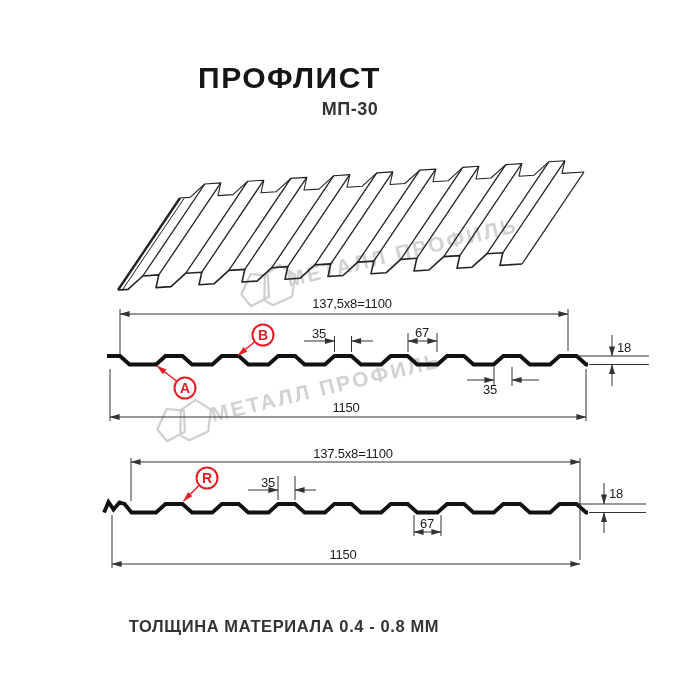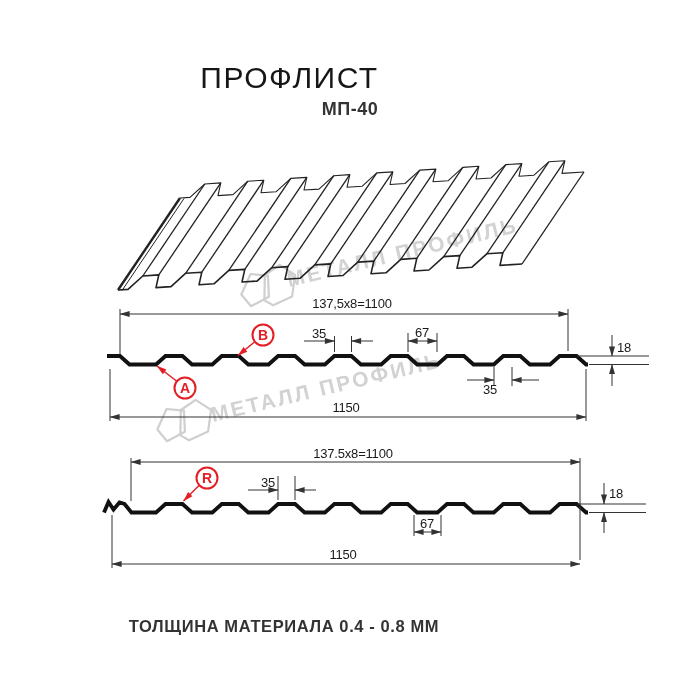--- a/index.html
+++ b/index.html
@@ -1,36 +1,36 @@
 <!DOCTYPE html>
 <html><head>
 <meta charset="utf-8">
 <style>
   html,body{margin:0;padding:0;background:#ffffff;}
   .page{position:relative;width:700px;height:700px;background:#fff;overflow:hidden;
         font-family:"Liberation Sans",sans-serif;}
   .title{position:absolute;left:0;top:61px;width:579px;text-align:center;
-         font-size:30px;font-weight:normal;letter-spacing:1.5px;color:#161616;}
+         font-size:30px;font-weight:bold;letter-spacing:1.5px;color:#161616;}
   .subtitle{position:absolute;left:0;top:99px;width:700px;text-align:center;
          font-size:18px;font-weight:bold;letter-spacing:0.5px;color:#333;}
   .footer{position:absolute;left:0;top:617px;width:568px;text-align:center;
          font-size:16.5px;font-weight:bold;letter-spacing:0.6px;color:#333;}
   svg.drawing{position:absolute;left:0;top:0;}
   .dimtxt{font-family:"Liberation Sans",sans-serif;font-size:13px;fill:#1a1a1a;letter-spacing:-0.2px;}
   .mktxt{font-family:"Liberation Sans",sans-serif;font-size:14px;font-weight:bold;fill:#e31e24;}
   .wmtxt{font-family:"Liberation Sans",sans-serif;font-size:21px;font-weight:bold;
          letter-spacing:2.5px;fill:#d2d2d2;}
 </style>
 </head>
 <body>
 
 <div class="page">
 
   <div class="title">ПРОФЛИСТ</div>
-  <div class="subtitle">МП-40</div>
+  <div class="subtitle">МП-30</div>
 
   <svg class="drawing" width="700" height="700" viewBox="0 0 700 700">
     <defs>
       <marker id="arr" viewBox="0 0 10 8" refX="9.6" refY="4" markerWidth="11" markerHeight="8" orient="auto-start-reverse" markerUnits="userSpaceOnUse">
         <path d="M10 4 L0 1 L0 7 Z" fill="#333"></path>
       </marker>
       <marker id="arrRed" viewBox="0 0 10 8" refX="9.6" refY="4" markerWidth="11" markerHeight="8" orient="auto-start-reverse" markerUnits="userSpaceOnUse">
         <path d="M10 4 L0 1 L0 7 Z" fill="#e31e24"></path>
       </marker>
       <g id="mplogo">

